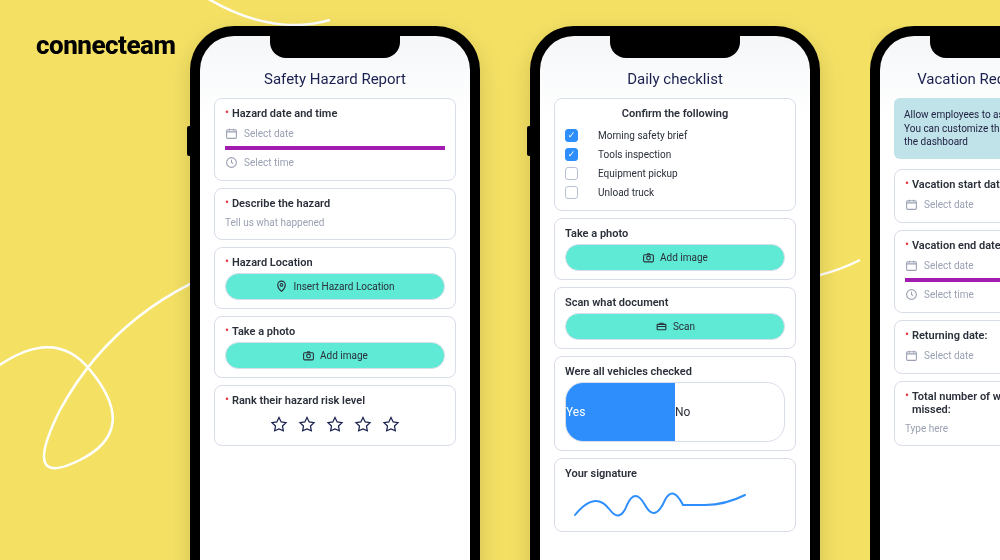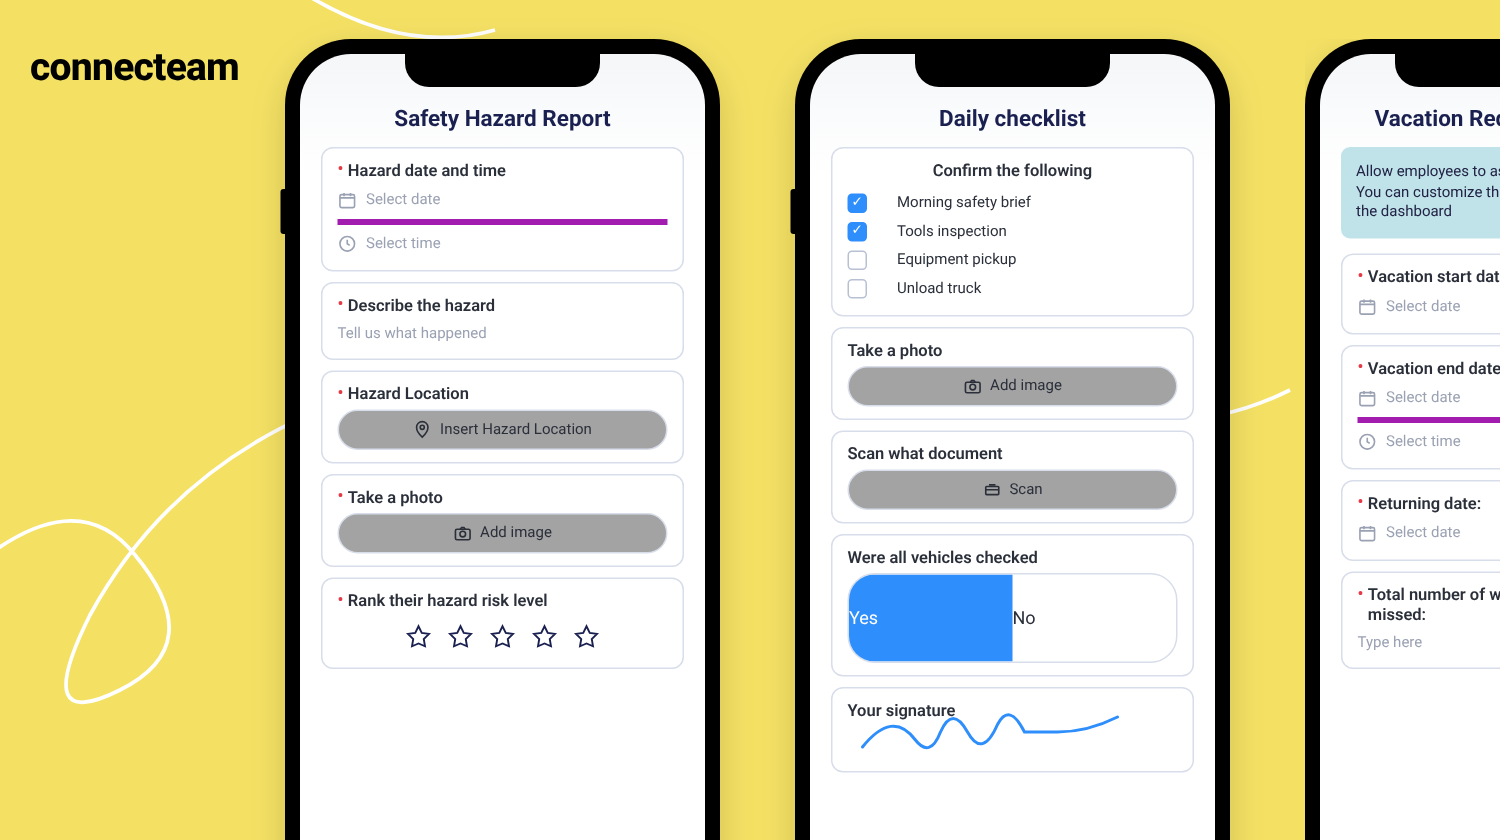--- a/index.html
+++ b/index.html
@@ -12,21 +12,21 @@
     position: relative;
   }
   .bg-line {
     position: absolute;
     inset: 0;
     pointer-events: none;
   }
   .logo {
     position: absolute;
     top: 30px;
-    left: 20px;
+    left: 36px;
     font-size: 26px;
     font-weight: 800;
     letter-spacing: -0.5px;
     color: #000;
   }
   .phones {
     position: absolute;
     left: 190px;
     top: 26px;
     display: flex;
@@ -68,21 +68,21 @@
     background: linear-gradient(#f5f6f8 0, #fafbfc 40px, #fff 80px);
     border-radius: 34px;
     overflow: hidden;
     padding: 30px 14px 14px;
     display: flex;
     flex-direction: column;
   }
   .form-title {
     text-align: center;
     font-size: 15px;
-    font-weight: 700;
+    font-weight: 400;
     color: #1a2150;
     margin: 4px 0 10px;
   }
   .card {
     border: 1px solid #d8ddea;
     border-radius: 8px;
     padding: 8px 10px;
     margin-bottom: 7px;
     background: #fff;
   }
@@ -113,40 +113,40 @@
     border-radius: 18px;
     padding: 6px 0;
     text-align: center;
     font-size: 10px;
     color: #2a2f3a;
     display: flex;
     align-items: center;
     justify-content: center;
     gap: 5px;
     margin-top: 4px;
-    background: #a3a3a3;
+    background: #5eead4;
   }
   .stars { display:flex; gap:8px; justify-content:center; padding: 4px 0 2px; }
   .stars svg { width:20px; height:20px; }
   .checklist-row {
     display:flex; align-items:center; gap:20px;
     font-size:10px; color:#2a2f3a; padding: 3px 0;
   }
   .chk {
     width:13px; height:13px; border:1.5px solid #b8c0d4; border-radius:3px;
     display:inline-flex; align-items:center; justify-content:center; flex-shrink:0;
   }
   .chk.checked { background:#2e8efb; border-color:#2e8efb; }
   .chk.checked::after { content:"✓"; color:#fff; font-size:9px; line-height:1; }
   .seg {
     display:flex; border:1px solid #d8ddea; border-radius:18px; overflow:hidden; margin-top:4px;
   }
   .seg > div { flex:1; text-align:left; padding:22px 0; font-size:12px; color:#2a2f3a; }
   .seg > div.sel { background:#2e8efb; color:#fff; }
-  .sig-card { height: 57px; position:relative; }
+  .sig-card { height: 74px; position:relative; }
   .sig-svg { position:absolute; left:10px; right:10px; bottom:6px; height:40px; }
   .info-box {
     background:#bfe3e9; border-radius:6px; padding:10px 10px;
     font-size:10px; color:#224; line-height:1.35; margin-bottom:10px;
   }
   .phone3 { width: 250px; } 
   .phone3 .screen { border-radius: 34px 0 0 34px; }
   .phone3-wrap { width: 220px; overflow: hidden; }
 </style>
 </head>

